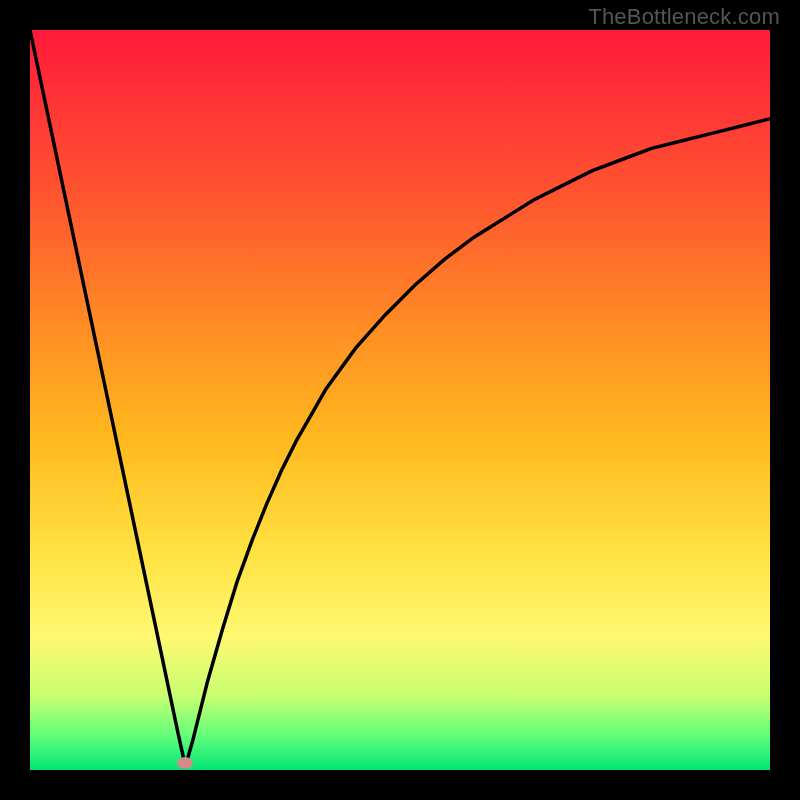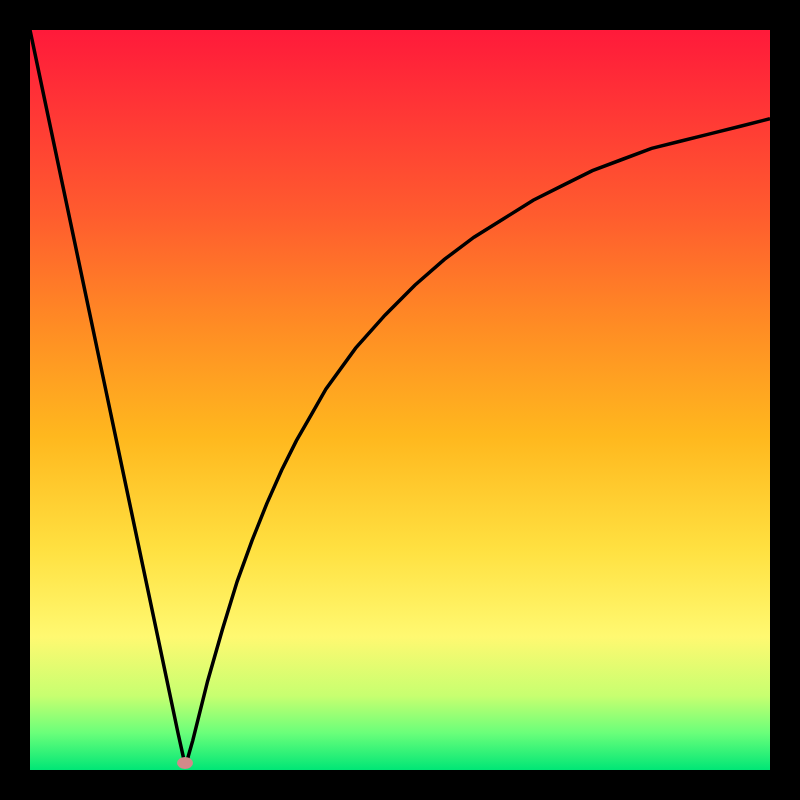--- a/index.html
+++ b/index.html
@@ -65,20 +65,21 @@
     background: #d28a8a;
     border-radius: 50%;
     transform: translate(-50%, -50%);
   }
 </style>
 </head>
 <body>
 
 <div class="outer">
 
+  <div class="watermark">TheBottleneck.com</div>
 
   <div class="plot">
     <div class="gradient"></div>
 
     <svg class="curve" viewBox="0 0 100 100" preserveAspectRatio="none">
       <path fill="none" stroke="#000" stroke-width="3.5" vector-effect="non-scaling-stroke" d="M0.00 0.00 L2.00 9.50 L4.00 19.00 L6.00 28.50 L8.00 38.00 L10.00 47.50 L12.00 57.00 L14.00 66.50 L16.00 76.00 L18.00 85.50 L20.00 95.00 L21.00 99.50"></path>
       <path fill="none" stroke="#000" stroke-width="3.5" vector-effect="non-scaling-stroke" d="M21.00 99.50 L22.00 96.00 L24.00 88.00 L26.00 81.00 L28.00 74.50 L30.00 69.00 L32.00 64.00 L34.00 59.50 L36.00 55.50 L38.00 52.00 L40.00 48.50 L44.00 43.00 L48.00 38.50 L52.00 34.50 L56.00 31.00 L60.00 28.00 L64.00 25.50 L68.00 23.00 L72.00 21.00 L76.00 19.00 L80.00 17.50 L84.00 16.00 L88.00 15.00 L92.00 14.00 L96.00 13.00 L100.00 12.00"></path>
     </svg>
 
     <div class="marker" style="left: 21%; top: 99%;"></div>

